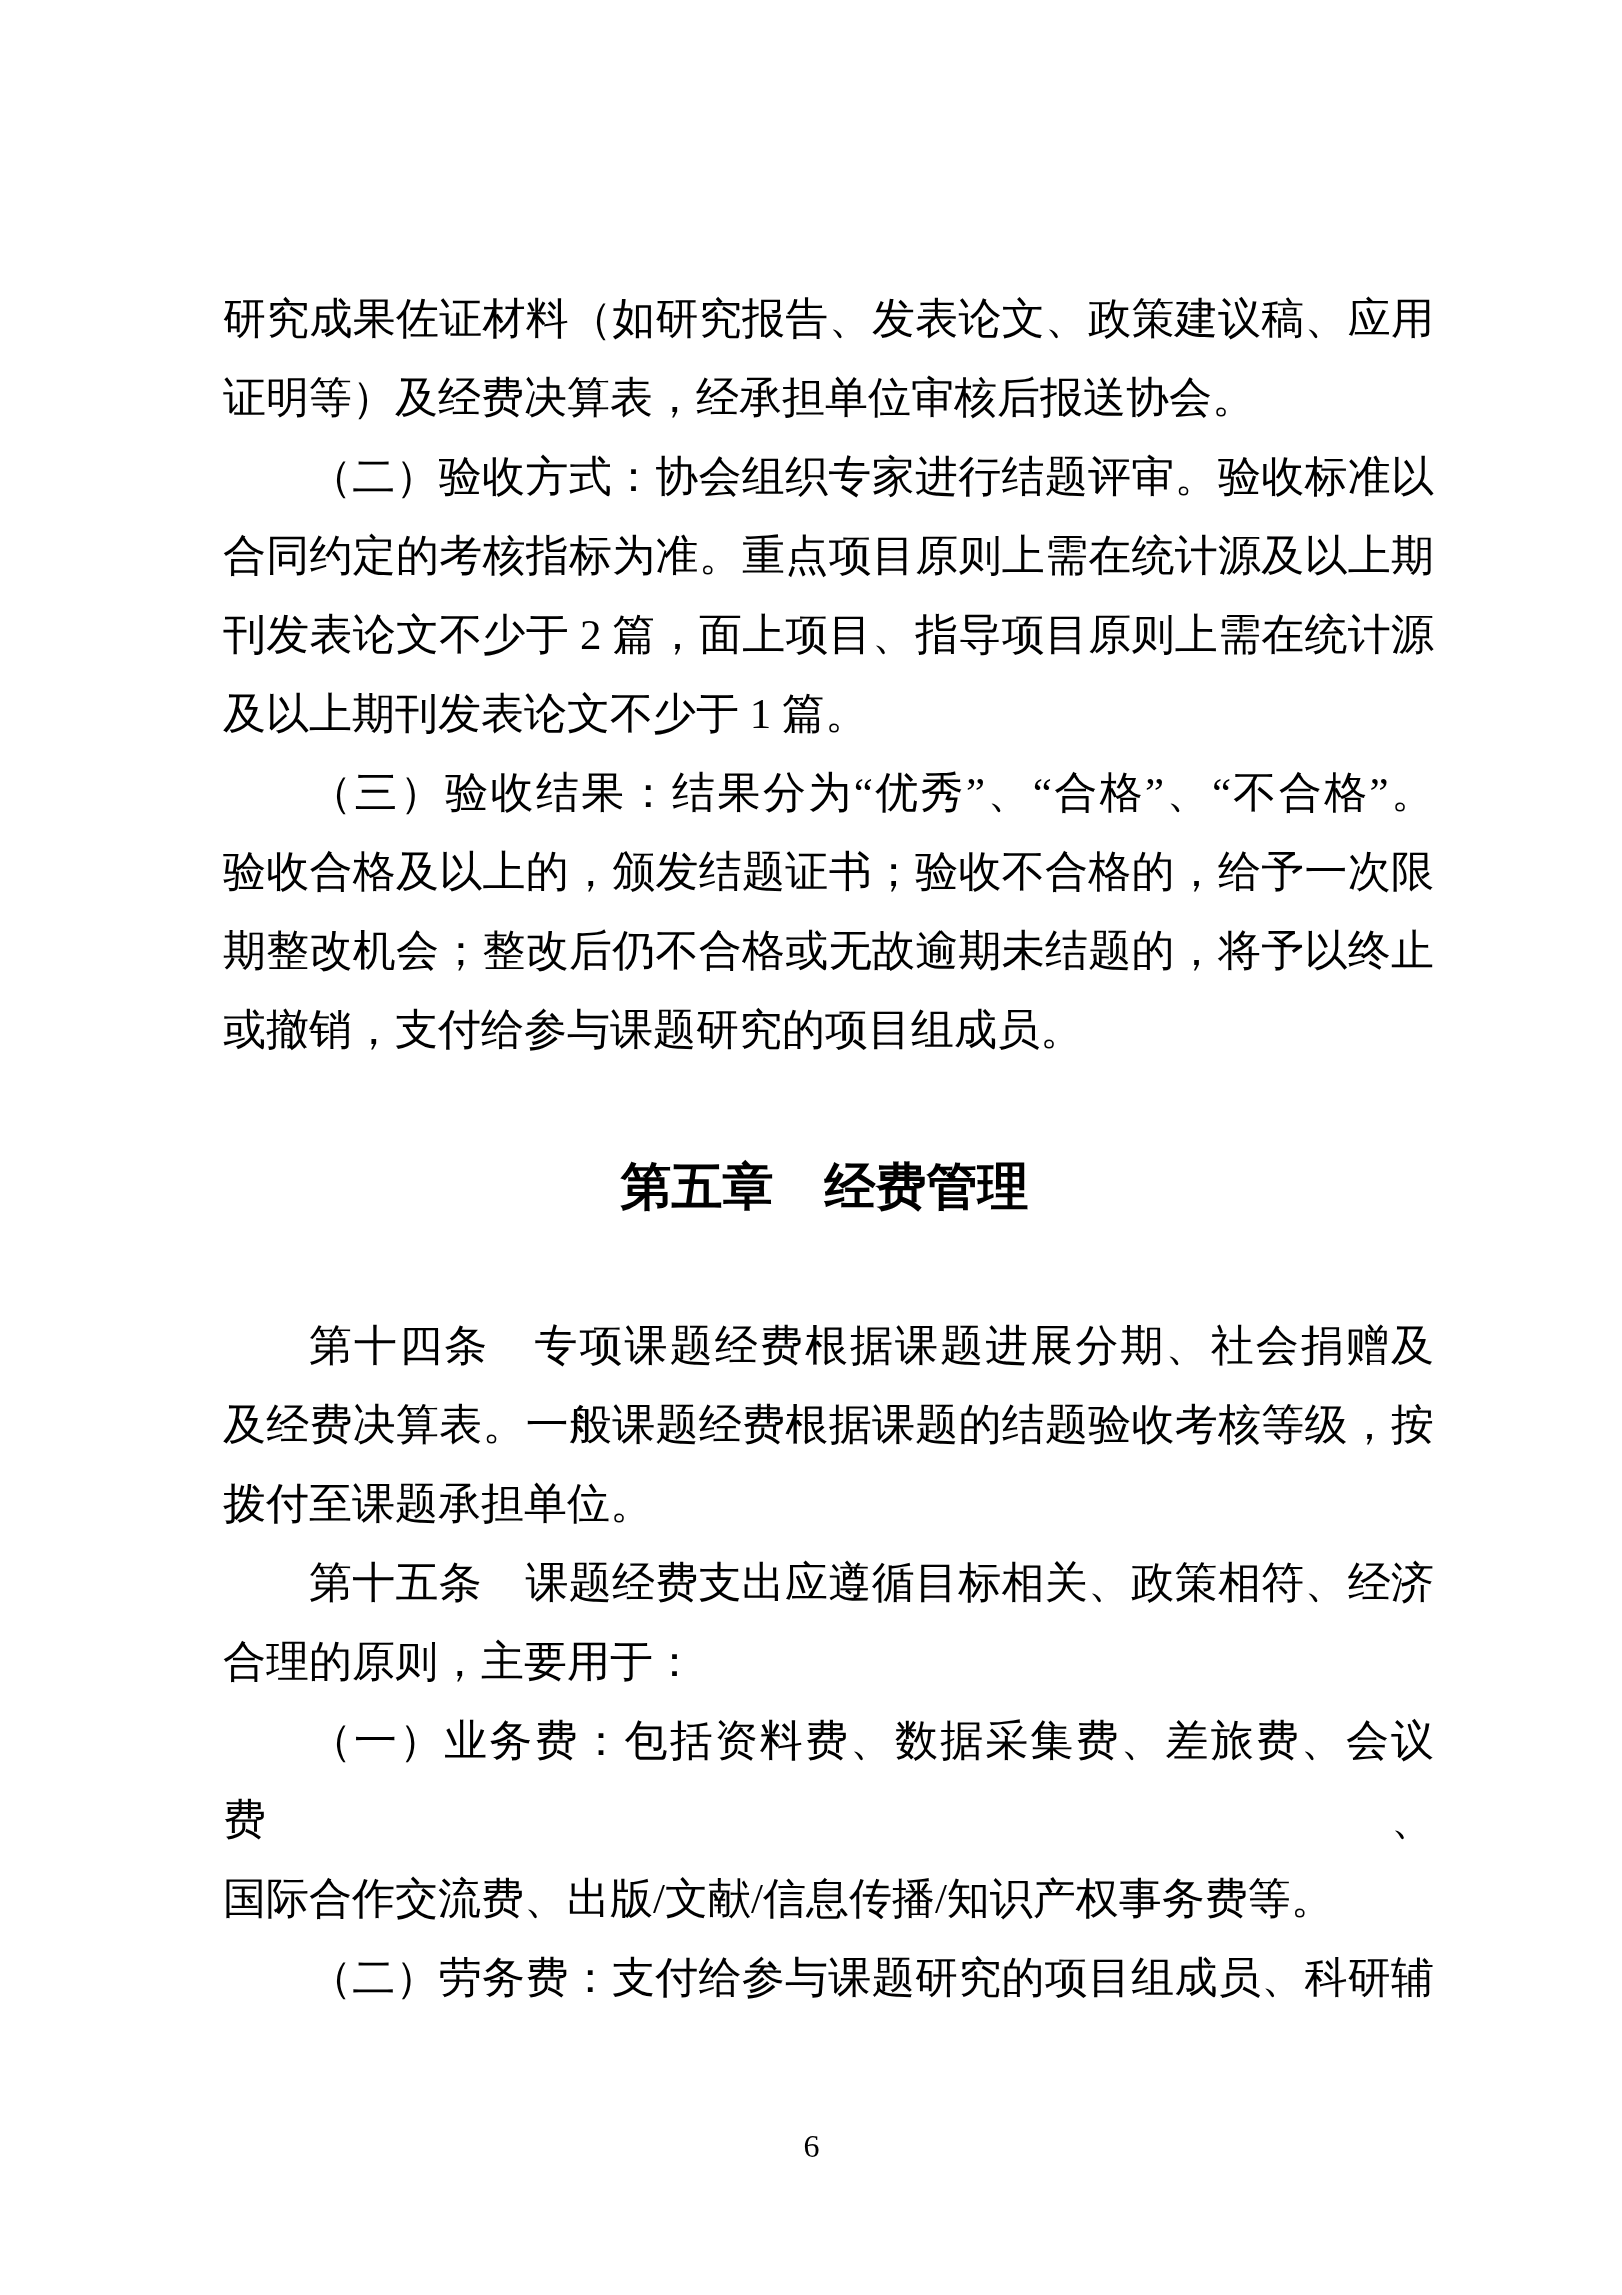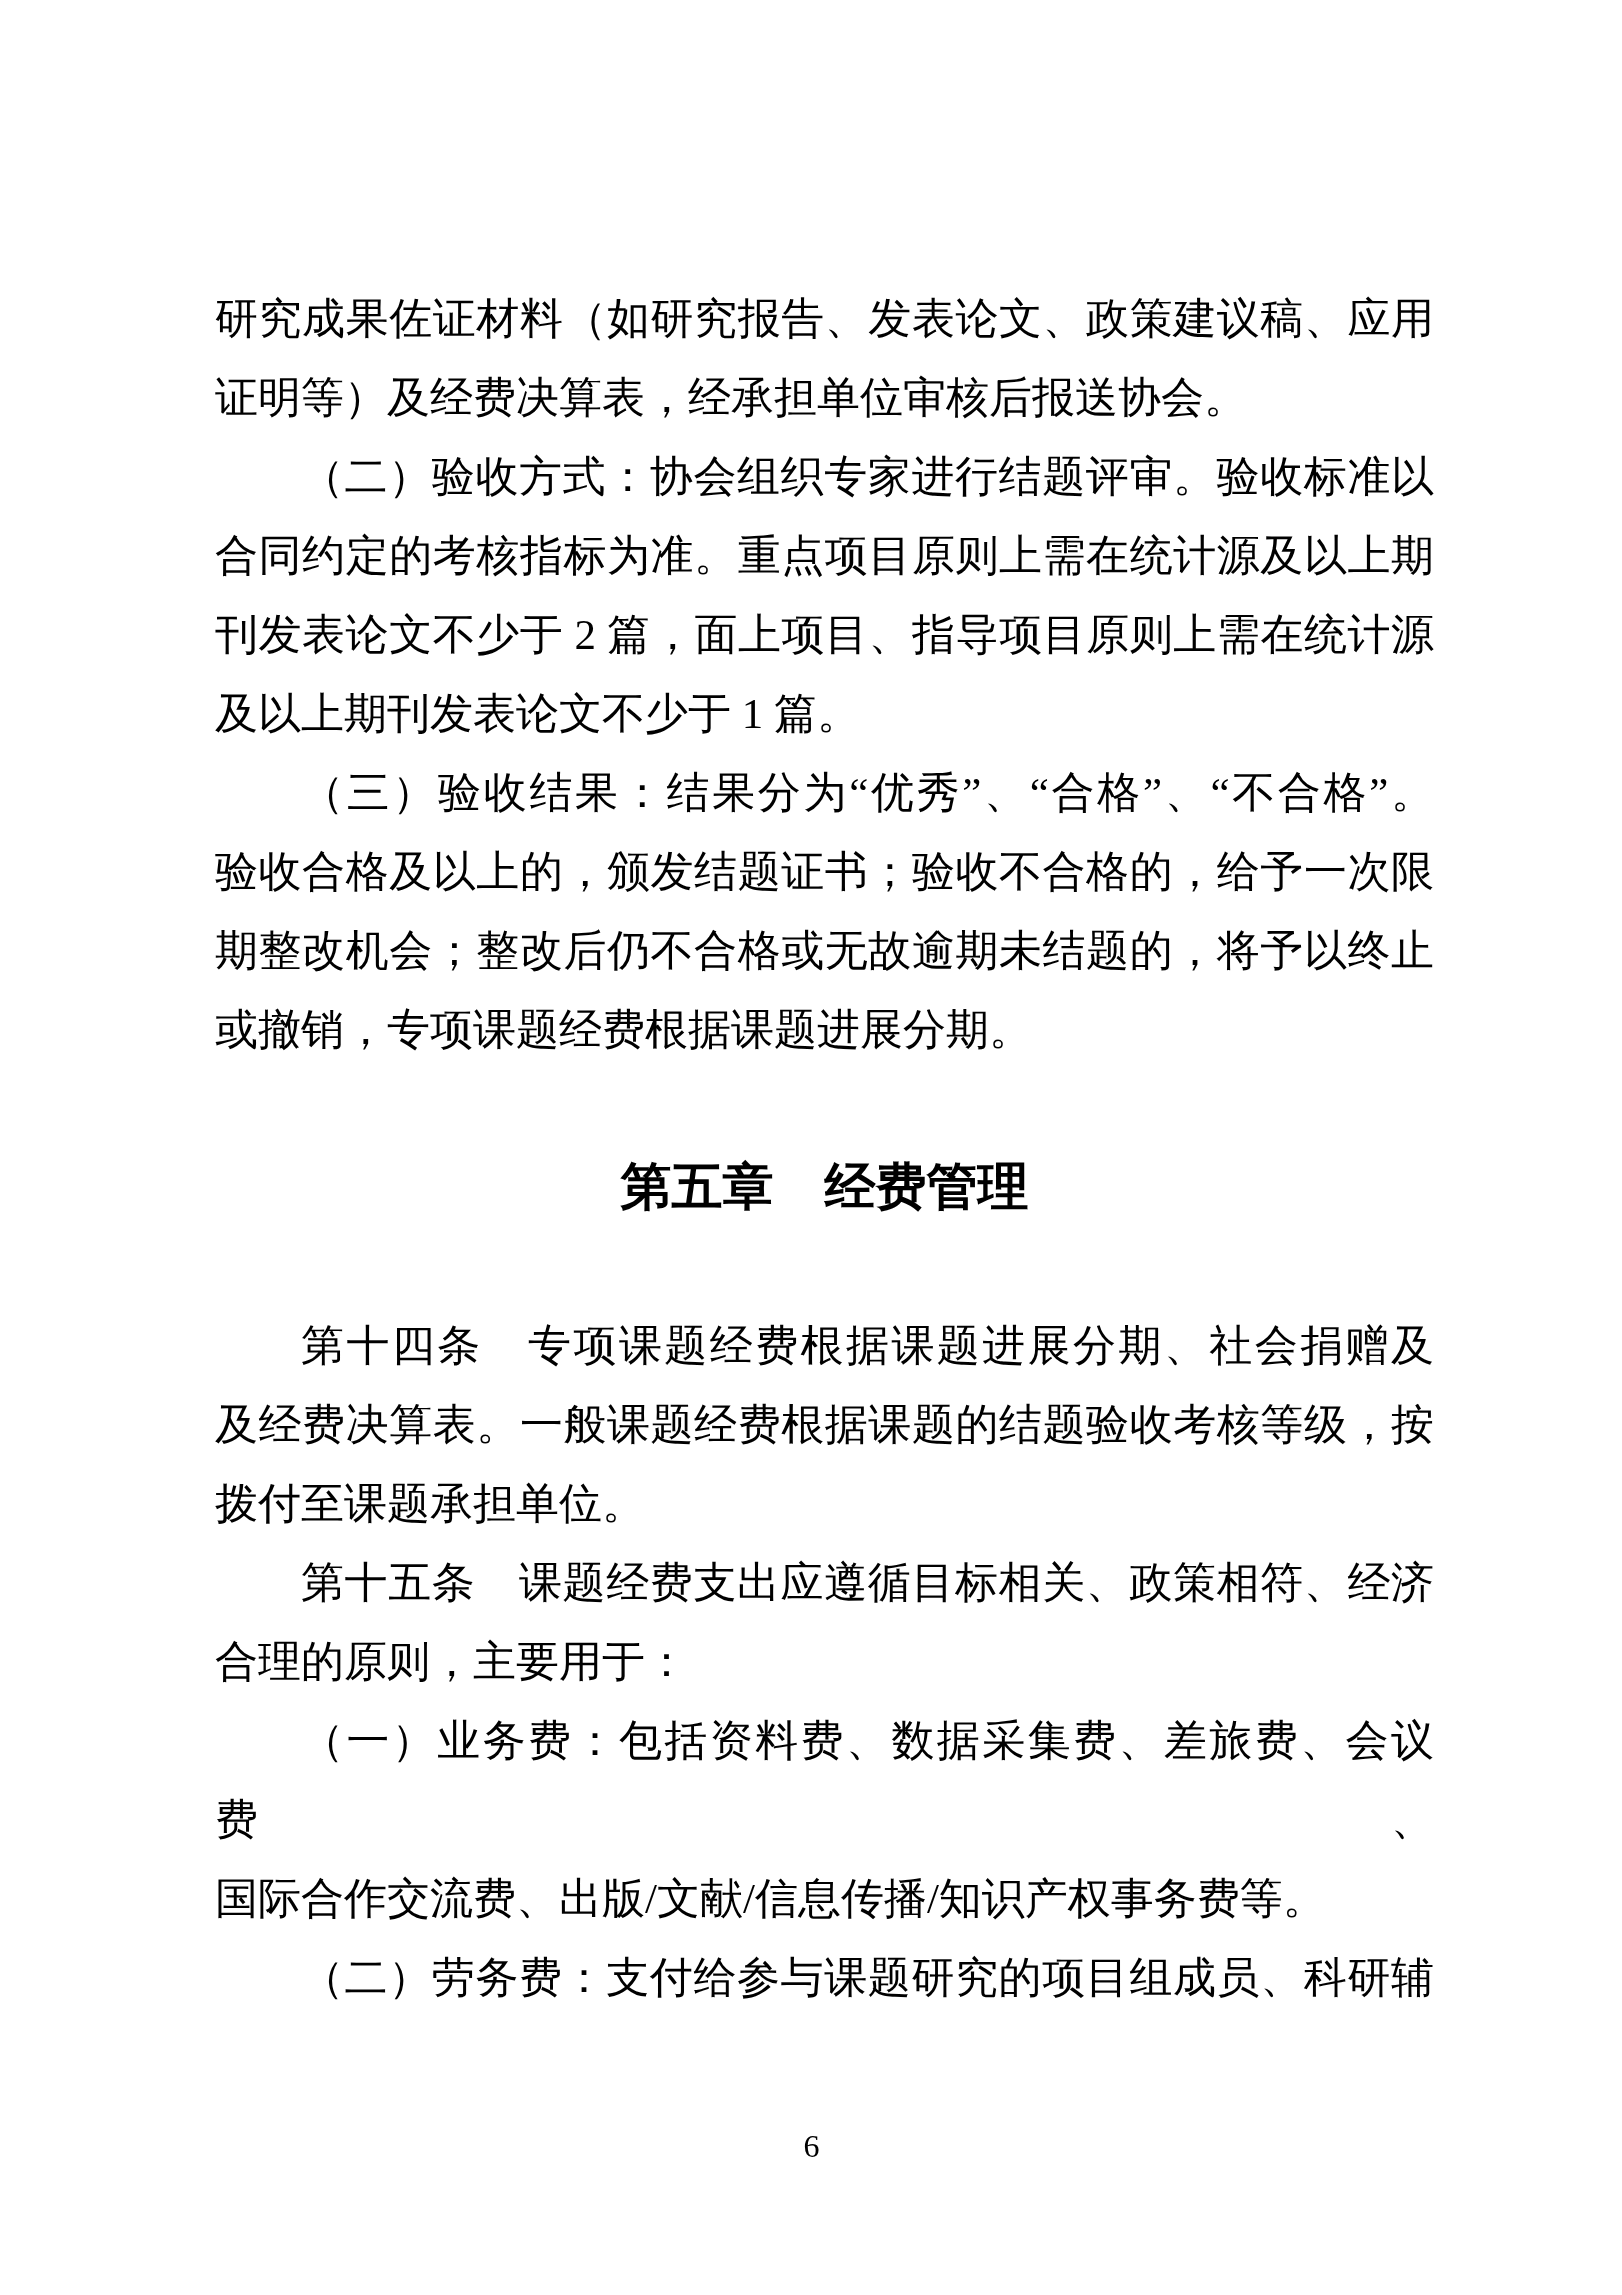--- a/index.html
+++ b/index.html
@@ -20,20 +20,21 @@
     position: absolute;
     left: 215px;
     top: 279px;
     width: 1219px;
     font-size: 43px;
     line-height: 79px;
   }
   .line {
     min-height: 79px;
     text-align: left;
+    margin-left: 8px;
   }
   .fill {
     text-align: justify;
     text-align-last: justify;
     -moz-text-align-last: justify;
   }
   .indent {
     text-indent: 86px;
   }
   .term {
@@ -67,21 +68,21 @@
 
     <div class="line fill">研究成果佐证材料（如研究报告、发表论文、政策建议稿、应用</div>
     <div class="line">证明等）及经费决算表，经承担单位审核后报送协会。</div>
     <div class="line fill indent">（二）验收方式：协会组织专家进行结题评审。验收标准以</div>
     <div class="line fill">合同约定的考核指标为准。重点项目原则上需在统计源及以上期</div>
     <div class="line fill">刊发表论文不少于 2 篇，面上项目、指导项目原则上需在统计源</div>
     <div class="line">及以上期刊发表论文不少于 1 篇。</div>
     <div class="line fill indent">（三）验收结果：结果分为“优秀”、“合格”、“不合格”。</div>
     <div class="line fill">验收合格及以上的，颁发结题证书；验收不合格的，给予一次限</div>
     <div class="line fill">期整改机会；整改后仍不合格或无故逾期未结题的，将予以终止</div>
-    <div class="line">或撤销，专项课题经费根据课题进展分期。</div>
+    <div class="line">或撤销，支付给参与课题研究的项目组成员。</div>
 
     <div class="chapter">第五章　经费管理</div>
 
     <div class="line fill indent"><span class="term">第十四条</span><span>　专项课题经费根据课题进展分期、社会捐赠及</span></div>
     <div class="line fill">及经费决算表。一般课题经费根据课题的结题验收考核等级，按</div>
     <div class="line">拨付至课题承担单位。</div>
     <div class="line fill indent"><span class="term">第十五条</span><span>　课题经费支出应遵循目标相关、政策相符、经济</span></div>
     <div class="line">合理的原则，主要用于：</div>
     <div class="line fill indent">（一）业务费：包括资料费、数据采集费、差旅费、会议费、</div>
     <div class="line">国际合作交流费、出版/文献/信息传播/知识产权事务费等。</div>

